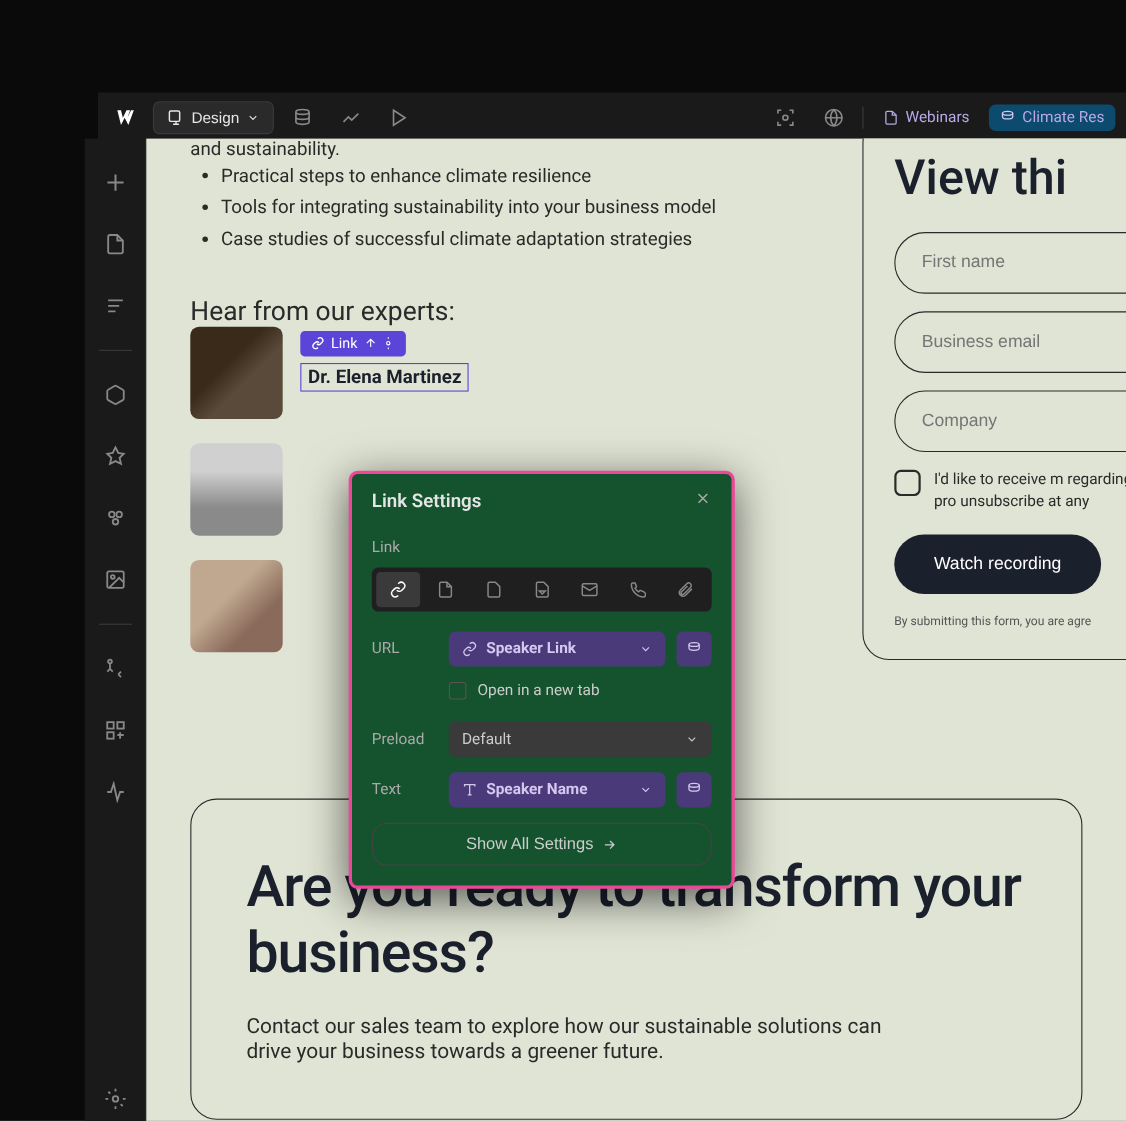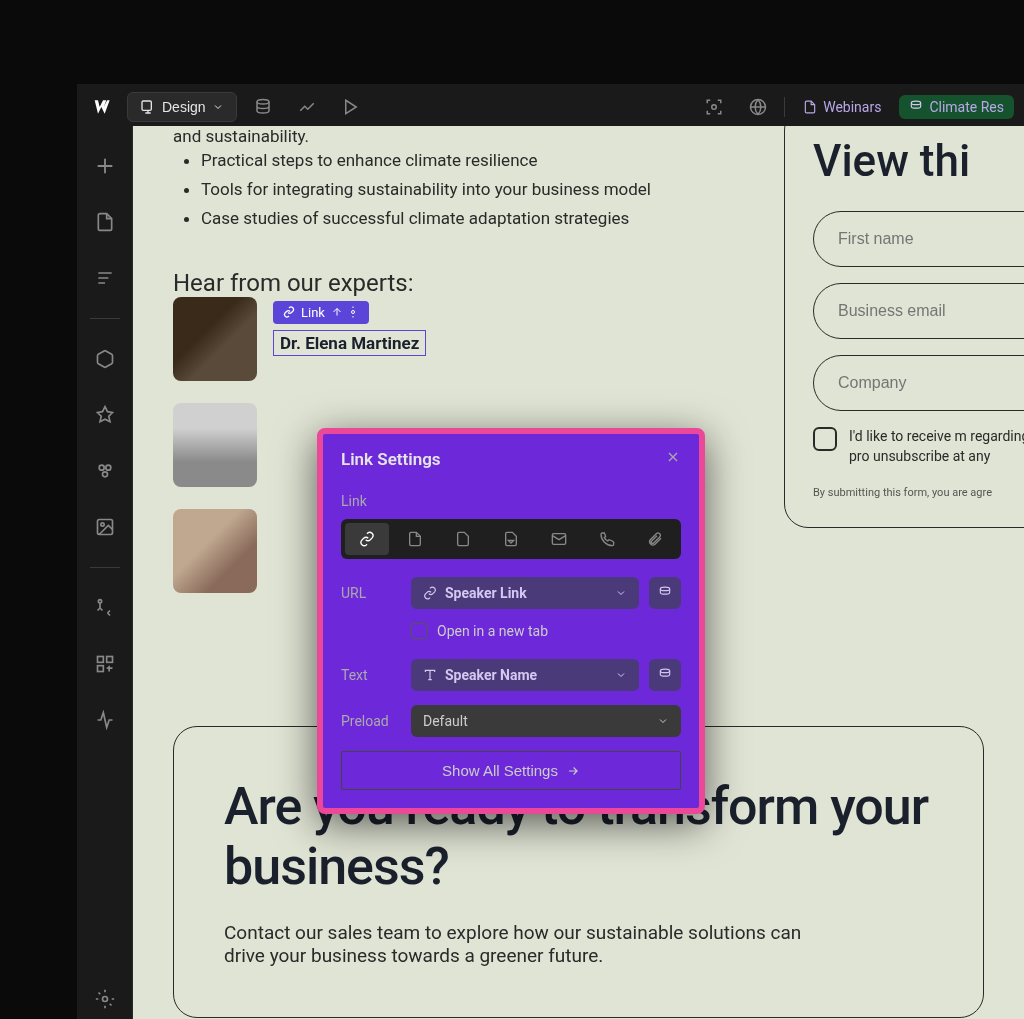--- a/index.html
+++ b/index.html
@@ -9,21 +9,21 @@
   background: #0a0a0a;
   font-family: -apple-system, BlinkMacSystemFont, "Segoe UI", Roboto, sans-serif;
   overflow: hidden;
   position: relative;
 }
 
 
 .topbar {
   position: absolute;
   top: 84px;
-  left: 77px;
+  left: 89px;
   right: 0;
   height: 46px;
   background: #1a1a1a;
   display: flex;
   align-items: center;
   padding: 0 10px;
   gap: 8px;
   border-bottom: 1px solid #2a2a2a;
 }
 .logo {
@@ -63,21 +63,21 @@
 }
 .crumb {
   display: flex;
   align-items: center;
   gap: 6px;
   padding: 4px 10px;
   color: #b8a8e8;
   font-size: 14px;
 }
 .crumb.active {
-  background: #14532d;
+  background: #0c4a6e;
   border-radius: 6px;
 }
 
 
 .left-sidebar {
   position: absolute;
   top: 126px;
   left: 77px;
   width: 56px;
   bottom: 0;
@@ -262,23 +262,23 @@
   font-size: 11px;
   color: #555;
   margin-top: 18px;
 }
 
 
 .settings-panel {
   position: absolute;
   top: 428px;
   left: 317px;
-  width: 388px;
-  background: #6d28d9;
-  border: 6px solid #ec4899;
+  width: 351px;
+  background: #14532d;
+  border: 3px solid #ec4899;
   border-radius: 8px;
   color: #e5e5e5;
   box-shadow: 0 10px 40px rgba(0,0,0,0.6);
   z-index: 100;
 }
 .panel-header {
   display: flex;
   align-items: center;
   justify-content: space-between;
   padding: 14px 18px;
@@ -387,21 +387,21 @@
   font-size: 14px;
   display: flex;
   align-items: center;
   justify-content: space-between;
   cursor: pointer;
 }
 .show-all-btn {
   width: 100%;
   background: transparent;
   border: 1px solid #444;
-  border-radius: 2px;
+  border-radius: 14px;
   padding: 10px;
   color: #ccc;
   font-size: 15px;
   display: flex;
   align-items: center;
   justify-content: center;
   gap: 8px;
   cursor: pointer;
   margin-top: 6px;
 }
@@ -589,20 +589,21 @@
 
   <div class="form-panel">
     <div class="form-title">View thi</div>
     <input class="form-field" placeholder="First name" style="">
     <input class="form-field" placeholder="Business email" style="">
     <input class="form-field" placeholder="Company" style="">
     <div class="form-check">
       <div class="checkbox"></div>
       <div class="check-text">I'd like to receive m regarding their pro unsubscribe at any</div>
     </div>
+    <button class="watch-btn">Watch recording</button>
     <div class="form-disclaimer">By submitting this form, you are agre</div>
   </div>
 
   <div class="cta-box">
     <div class="cta-heading">Are you ready to transform your business?</div>
     <div class="cta-text">Contact our sales team to explore how our sustainable solutions can drive your business towards a greener future.</div>
   </div>
 </div>
 
 <div class="settings-panel">
@@ -675,46 +676,46 @@
           </svg>
         </div>
     </div>
 
     <div class="check-row">
       <div class="panel-checkbox"></div>
       <div class="check-label">Open in a new tab</div>
     </div>
 
     <div class="panel-row">
+      <div class="row-label">Preload</div>
+      <div class="gray-select">
+        <span>Default</span>
+        <svg width="12" height="12" viewBox="0 0 24 24" fill="none" stroke="currentColor" stroke-width="2">
+            <path d="M6 9l6 6 6-6"></path>
+          </svg>
+      </div>
+    </div>
+
+    <div class="panel-row">
       <div class="row-label">Text</div>
       <div class="purple-select">
         <svg width="14" height="14" viewBox="0 0 24 24" fill="none" stroke="currentColor" stroke-width="2">
             <path d="M4 7V4h16v3M9 20h6M12 4v16"></path>
           </svg>
         <span>Speaker Name</span>
         <svg class="chevron" width="12" height="12" viewBox="0 0 24 24" fill="none" stroke="currentColor" stroke-width="2">
             <path d="M6 9l6 6 6-6"></path>
           </svg>
       </div>
       <div class="db-btn">
           <svg width="14" height="14" viewBox="0 0 24 24" fill="none" stroke="currentColor" stroke-width="2">
             <ellipse cx="12" cy="5" rx="8" ry="3"></ellipse>
             <path d="M4 5v6c0 1.7 3.6 3 8 3s8-1.3 8-3V5"></path>
           </svg>
         </div>
-    </div>
-
-    <div class="panel-row">
-      <div class="row-label">Preload</div>
-      <div class="gray-select">
-        <span>Default</span>
-        <svg width="12" height="12" viewBox="0 0 24 24" fill="none" stroke="currentColor" stroke-width="2">
-            <path d="M6 9l6 6 6-6"></path>
-          </svg>
-      </div>
     </div>
 
     <button class="show-all-btn">
       <span>Show All Settings</span>
       <svg width="14" height="14" viewBox="0 0 24 24" fill="none" stroke="currentColor" stroke-width="2">
           <path d="M5 12h14M13 6l6 6-6 6"></path>
         </svg>
     </button>
   </div>
 </div>

